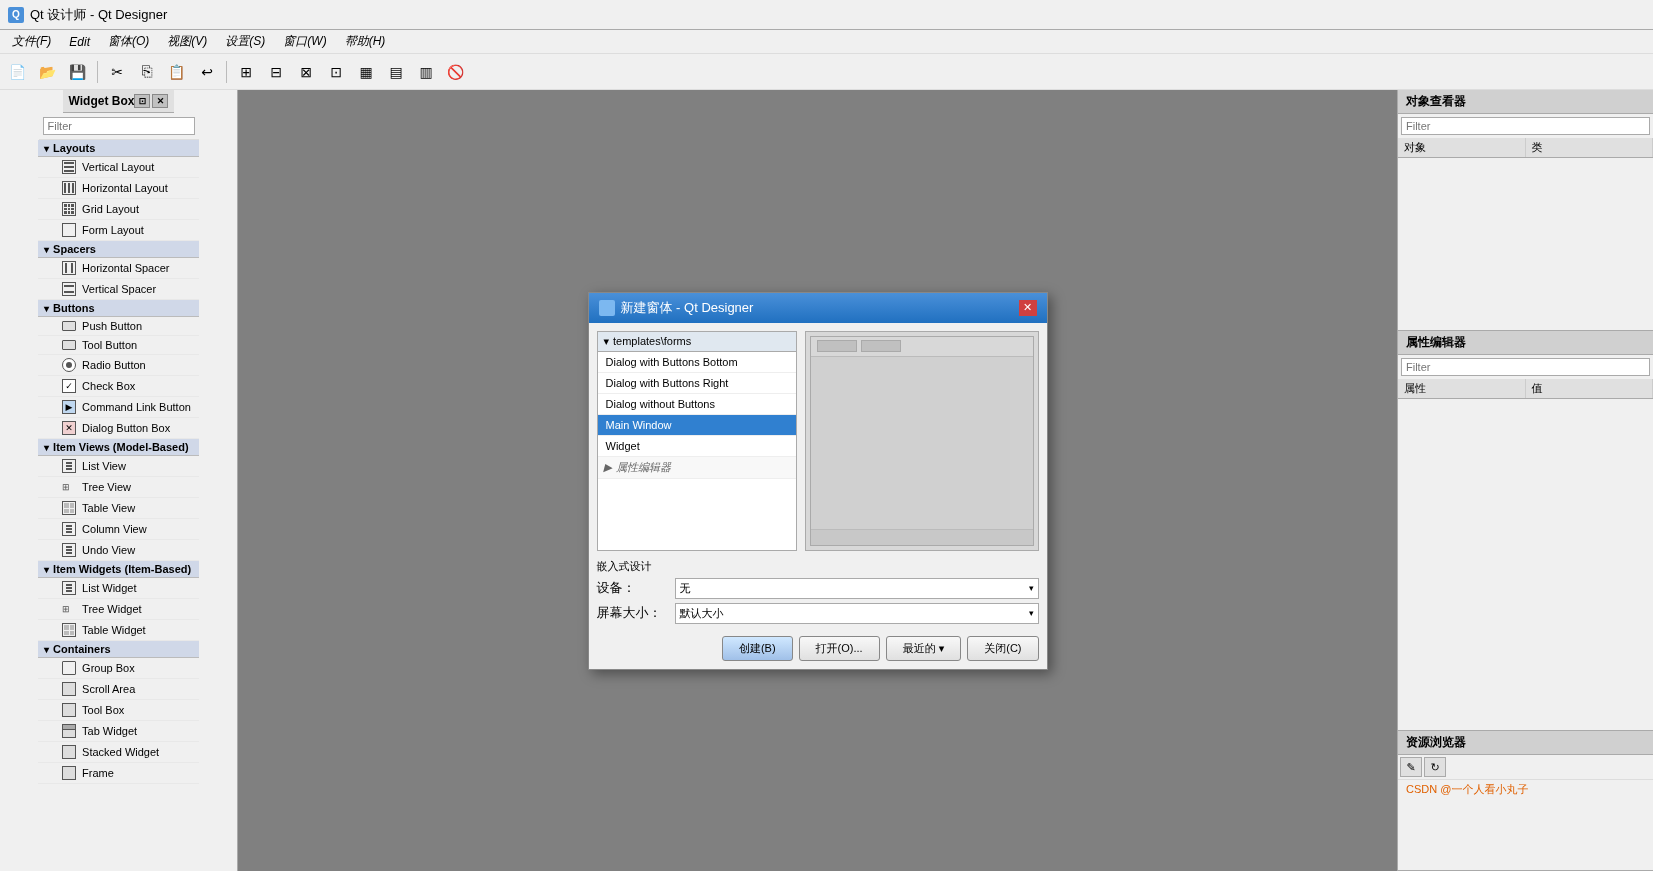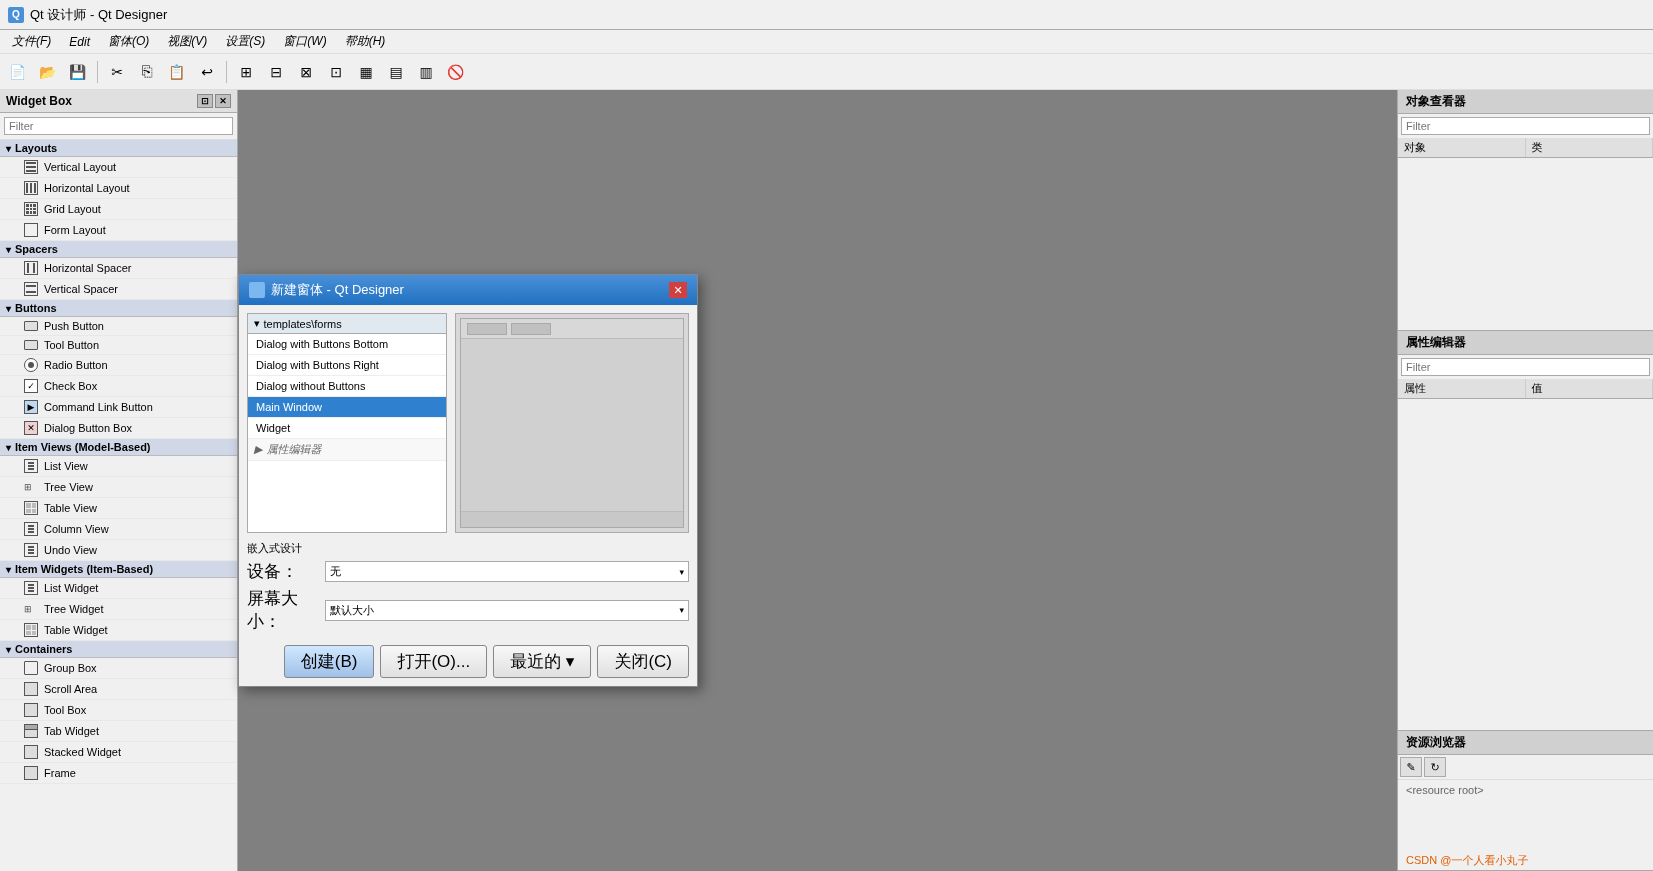--- a/index.html
+++ b/index.html
@@ -59,20 +59,21 @@
     }
 
     
     #widget-box {
       width: 238px;
       background: #f0f0f0;
       border-right: 1px solid #aaa;
       display: flex;
       flex-direction: column;
       overflow: hidden;
+      align-items: center;
     }
     #widget-box-header {
       background: #e0e0e0;
       padding: 4px 6px;
       border-bottom: 1px solid #aaa;
       display: flex;
       align-items: center;
       justify-content: space-between;
       font-size: 12px;
       font-weight: bold;
@@ -162,20 +163,21 @@
     #resource-toolbar .res-btn { width: 22px; height: 20px; background: #e0e0e0; border: 1px solid #aaa; cursor: pointer; display: flex; align-items: center; justify-content: center; font-size: 11px; }
     #resource-content { padding: 4px 8px; font-size: 11px; color: #666; flex: 1; }
     #resource-user { padding: 2px 8px; font-size: 11px; color: #e06000; }
 
     
     #dialog-overlay {
       position: absolute;
       top: 0; left: 0; right: 0; bottom: 0;
       display: flex;
       align-items: center;
+      justify-content: center;
     }
 
     #new-dialog {
       width: 460px;
       background: #f0f0f0;
       border: 1px solid #888;
       box-shadow: 4px 4px 12px rgba(0,0,0,0.4);
     }
 
     #dialog-titlebar {
@@ -247,42 +249,42 @@
     }
     #preview-inner {
       flex: 1;
       background: #e8e8e8;
       margin: 4px;
       border: 1px solid #ccc;
     }
 
     #embedded-design { padding: 8px 0 4px 0; }
     .embedded-row { display: flex; align-items: center; gap: 8px; margin: 4px 0; }
-    .embedded-label { font-size: 17px; width: 70px; }
+    .embedded-label { font-size: 13px; width: 70px; }
     .embedded-select {
       flex: 1;
       border: 1px solid #aaa;
       padding: 2px 4px;
       font-size: 11px;
       background: white;
       display: flex;
       align-items: center;
       justify-content: space-between;
       cursor: pointer;
     }
     .embedded-select span.arrow { font-size: 9px; }
 
     #dialog-checkbox-row { display: flex; align-items: center; gap: 6px; padding: 6px 0; border-top: 1px solid #ddd; margin-top: 4px; }
     #dialog-checkbox-row input[type=checkbox] { width: 13px; height: 13px; }
     #dialog-checkbox-row label { font-size: 11px; }
 
     #dialog-buttons { display: flex; justify-content: flex-end; gap: 6px; padding-top: 4px; }
     .dlg-btn {
       padding: 4px 16px;
-      font-size: 17px;
+      font-size: 11px;
       border: 1px solid #888;
       background: linear-gradient(to bottom, #f8f8f8, #e0e0e0);
       cursor: pointer;
       border-radius: 3px;
     }
     .dlg-btn.primary { background: linear-gradient(to bottom, #d0e8ff, #a0c0e8); }
 
     
     ::-webkit-scrollbar { width: 8px; }
     ::-webkit-scrollbar-track { background: #e8e8e8; }
@@ -635,18 +637,17 @@
       </div>
       <div class="right-table"></div>
     </div>
 
     <div id="resource-browser">
       <div id="resource-browser-header">资源浏览器</div>
       <div id="resource-toolbar">
         <button class="res-btn">✎</button>
         <button class="res-btn">↻</button>
       </div>
-      <div id="resource-content">&lt;resource root&gt;</div>
       <div id="resource-user">CSDN @一个人看小丸子</div>
     </div>
   </div>
 
 </div>
 
 </body></html>

